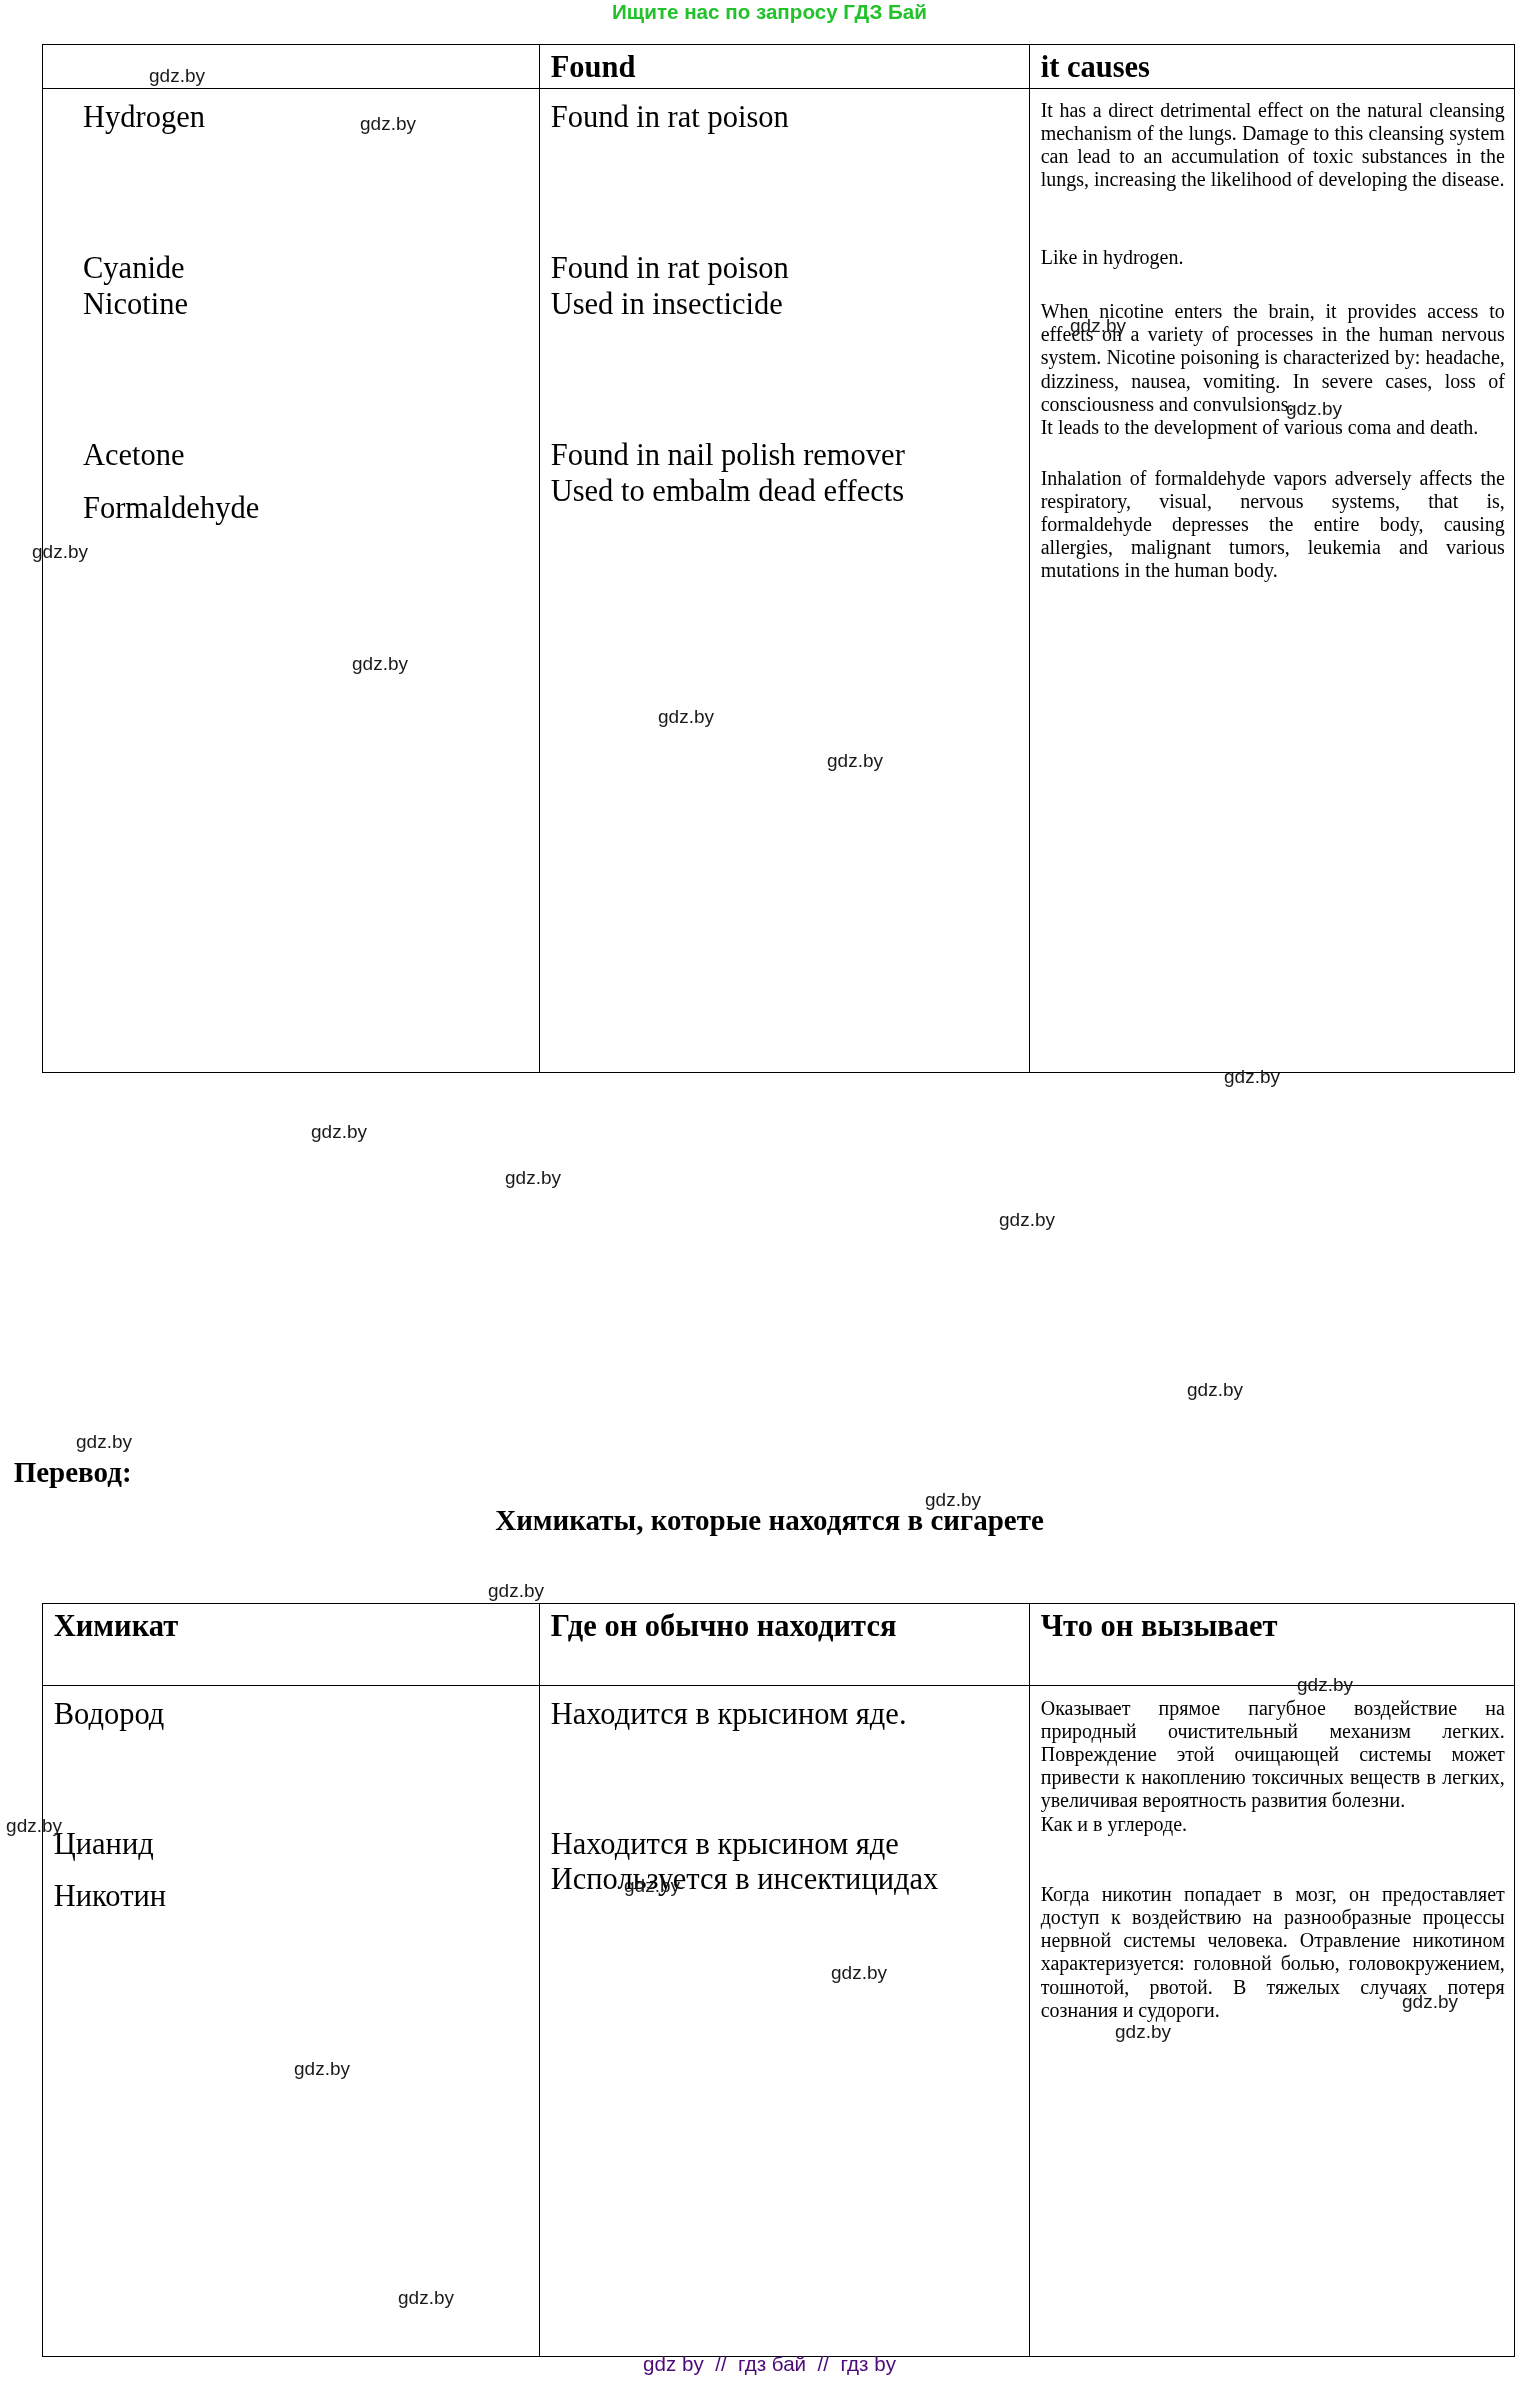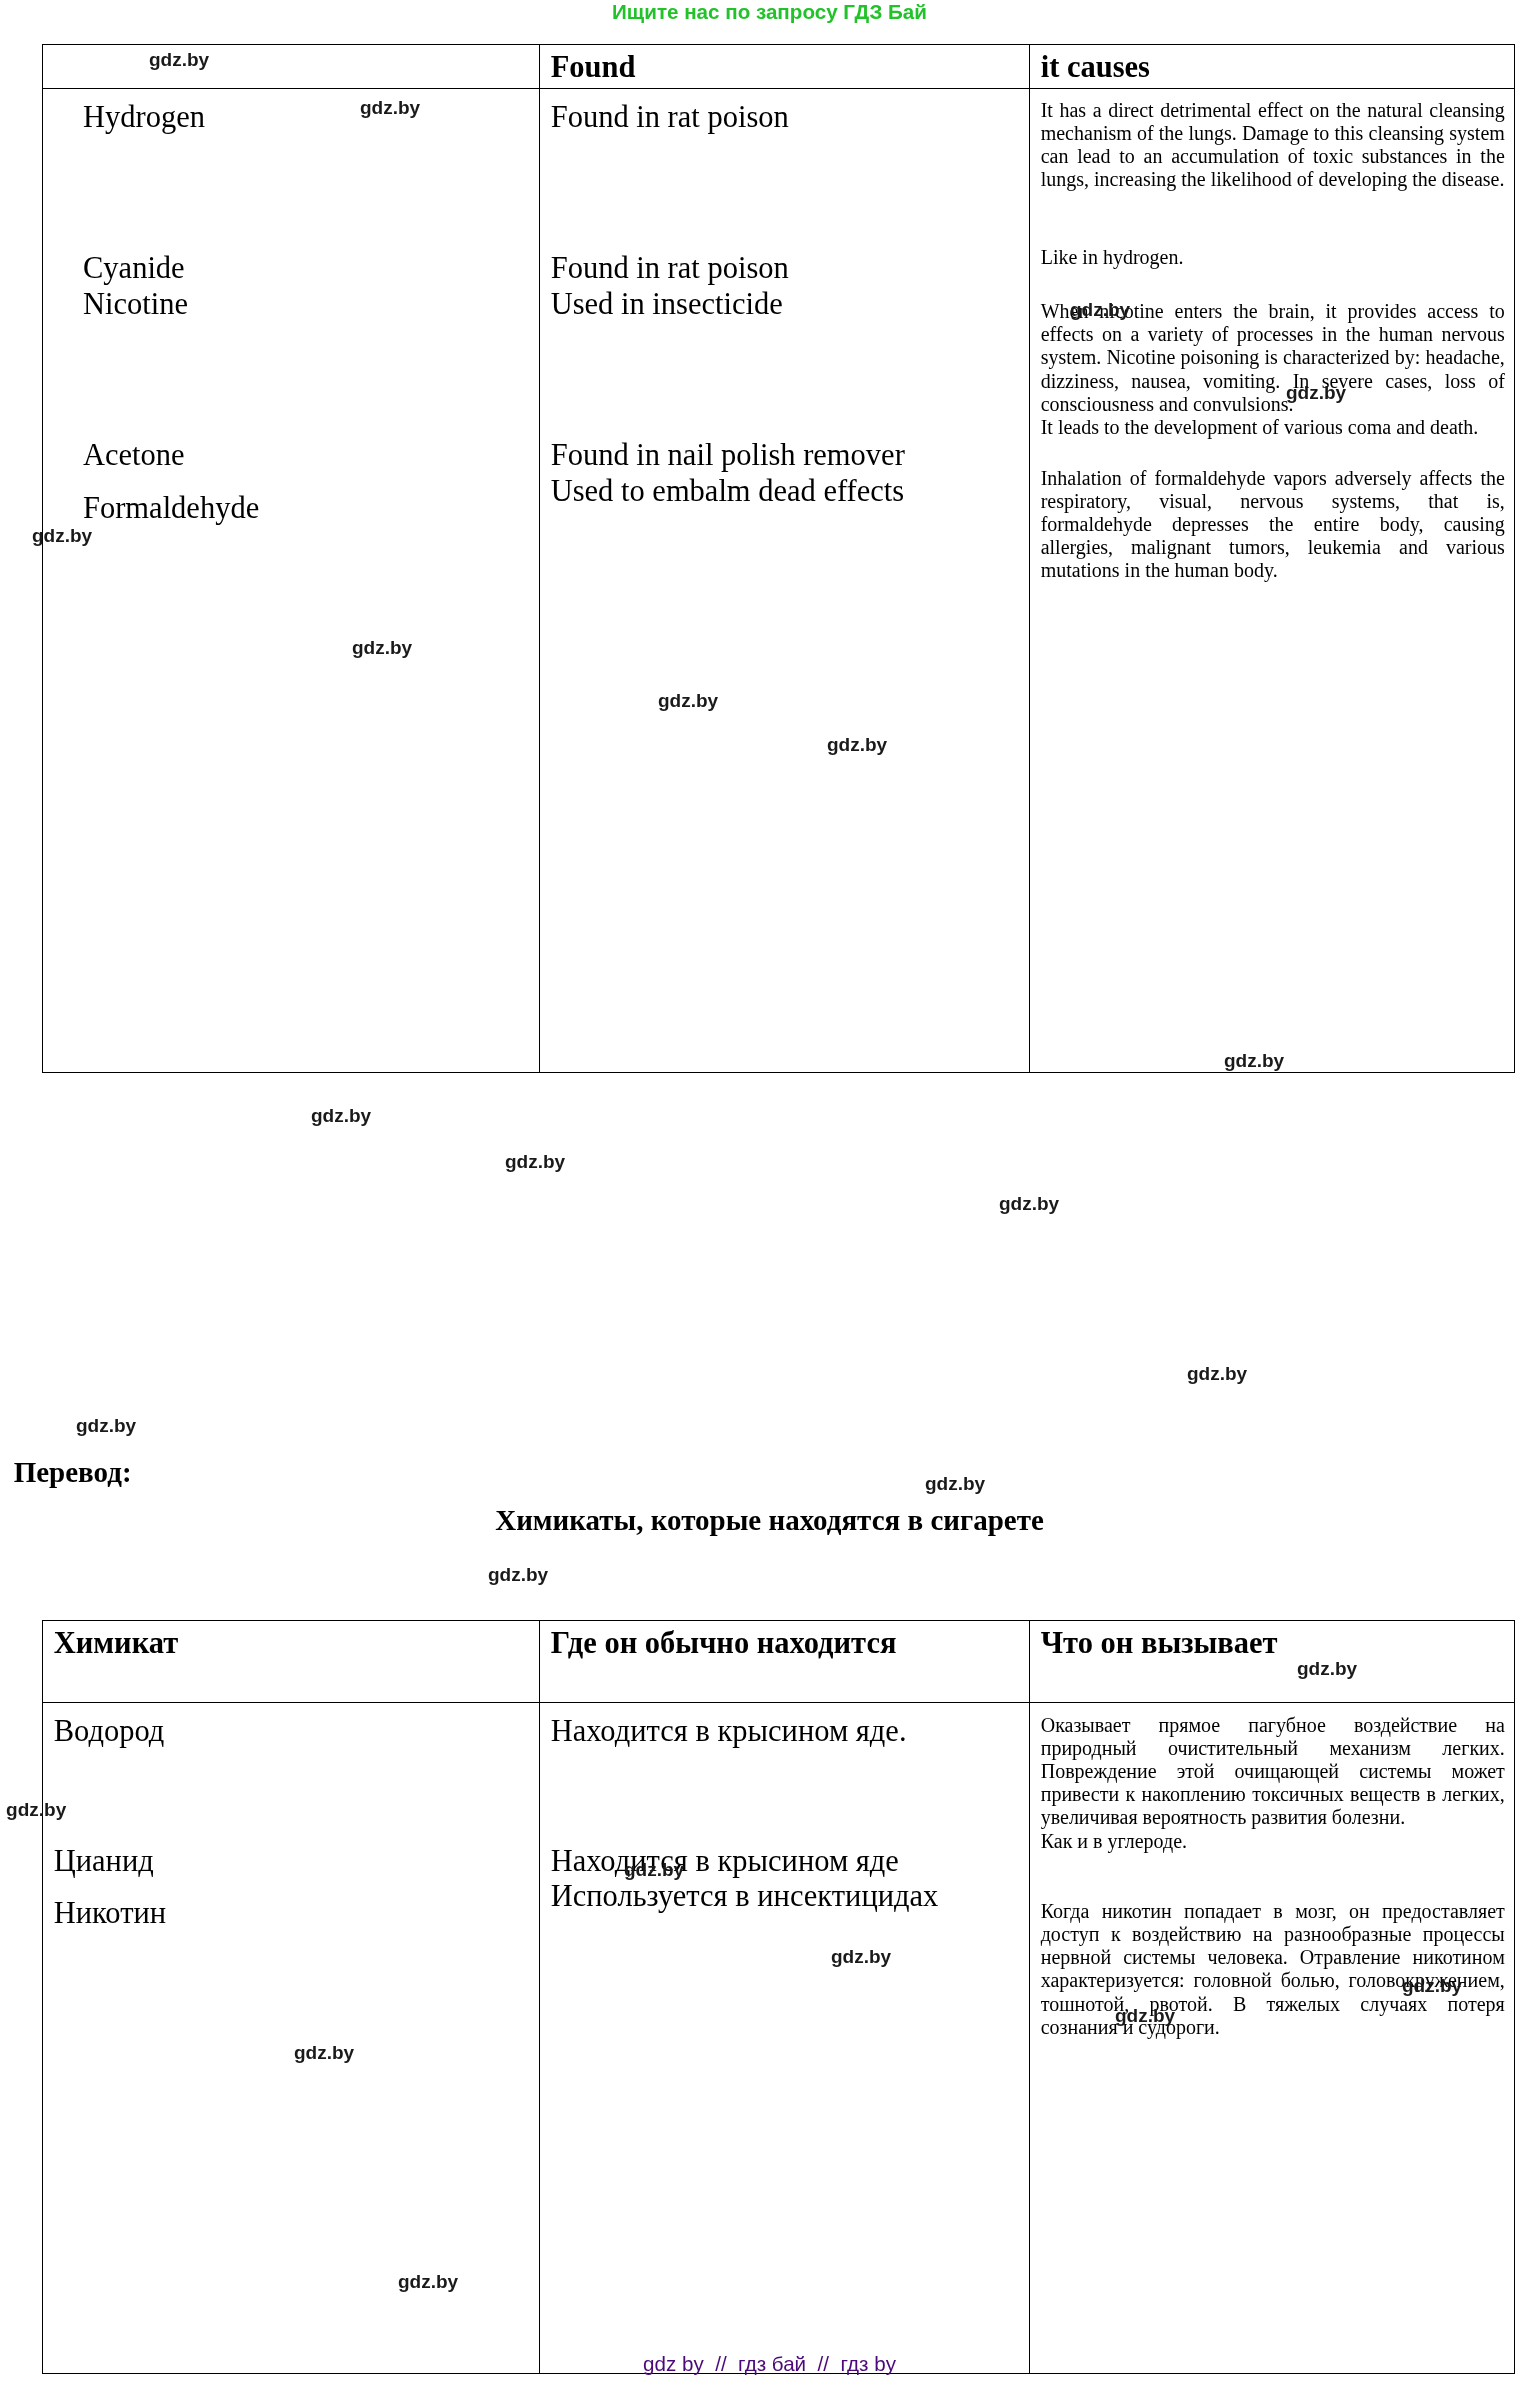--- a/index.html
+++ b/index.html
@@ -27,25 +27,26 @@
     color: #22c22a;
     letter-spacing: 0px;
     white-space: nowrap;
   }
 
   
   .wm {
     position: absolute;
     font-family: "Liberation Sans", "DejaVu Sans", sans-serif;
     font-size: 19px;
-    font-weight: bold;
+    font-weight: normal;
     color: #1a1a1a;
     white-space: nowrap;
     z-index: 5;
     line-height: 1;
+    margin-top: 16px;
   }
 
   
   .tbl {
     position: absolute;
     border-collapse: collapse;
     table-layout: fixed;
     background: transparent;
   }
   .tbl td {
@@ -152,21 +153,21 @@
         <div style="height:27.5px;"></div>
         <div class="smallcell">Inhalation of formaldehyde vapors adversely affects the respiratory, visual, nervous systems, that is, formaldehyde depresses the entire body, causing allergies, malignant tumors, leukemia and various mutations in the human body.</div>
       </td>
     </tr>
   </tbody>
 </table>
 
 <div class="perevod">Перевод:</div>
 <div class="ru-title">Химикаты, которые находятся в сигарете</div>
 
-<table class="tbl" style="left:42px; top:1603px; width:1472px;margin-top:17px;">
+<table class="tbl" style="left:42px; top:1603px; width:1472px;">
   <colgroup>
       <col class="c1">
       <col class="c2">
       <col class="c3">
     </colgroup>
   <tbody>
     <tr>
       <td class="hdr" style="height:82px;">Химикат</td>
       <td class="hdr just">
         <div class="just">Где он обычно находится</div>

